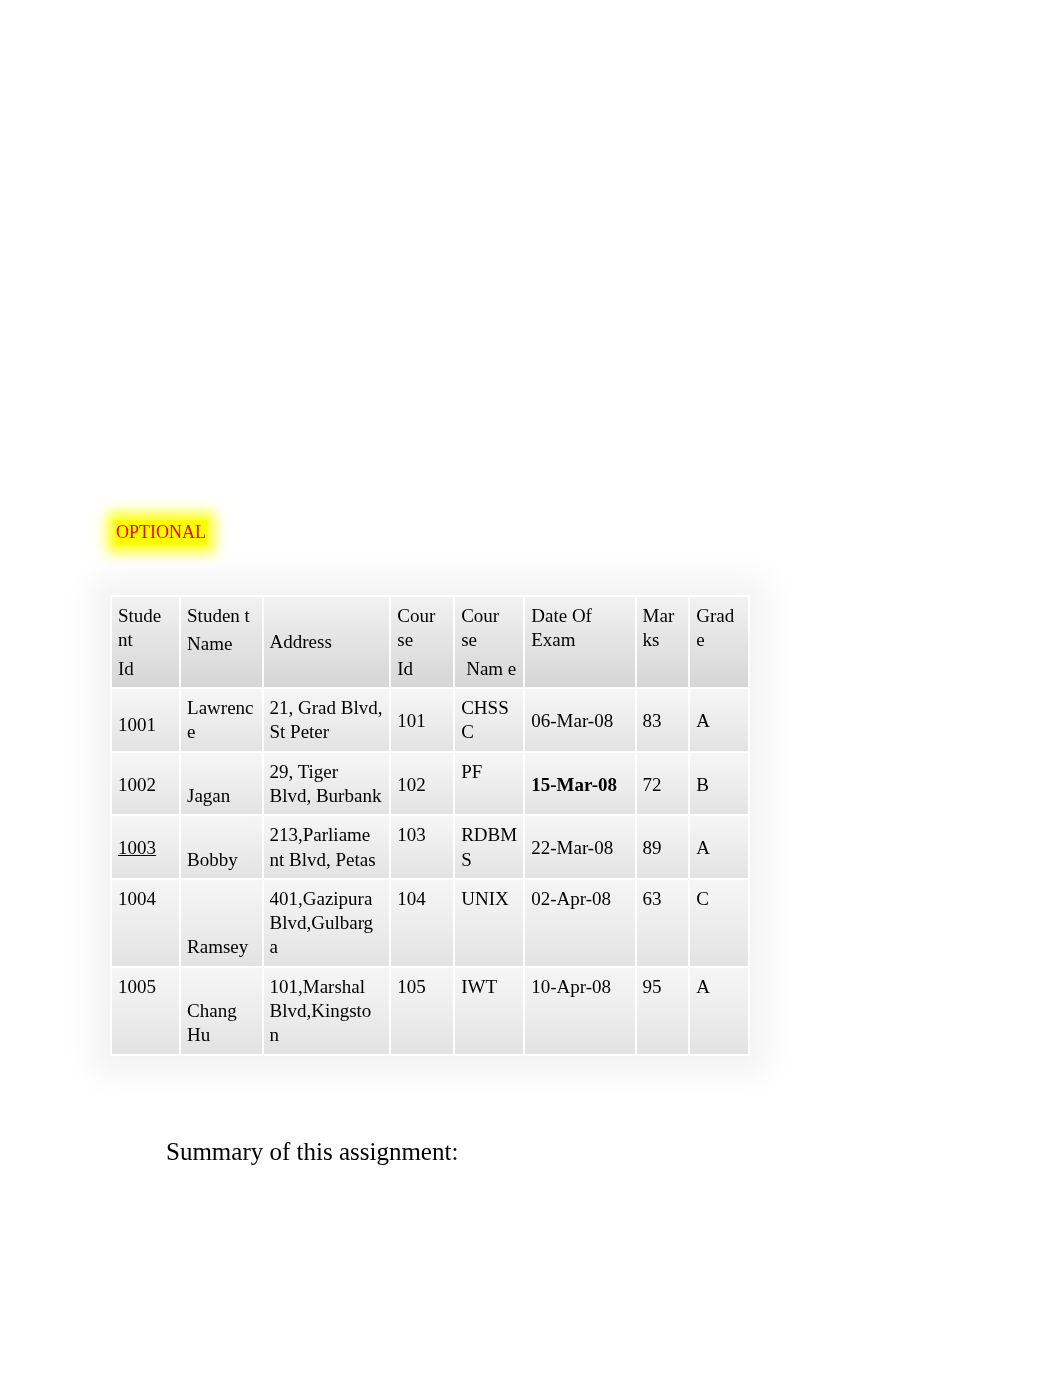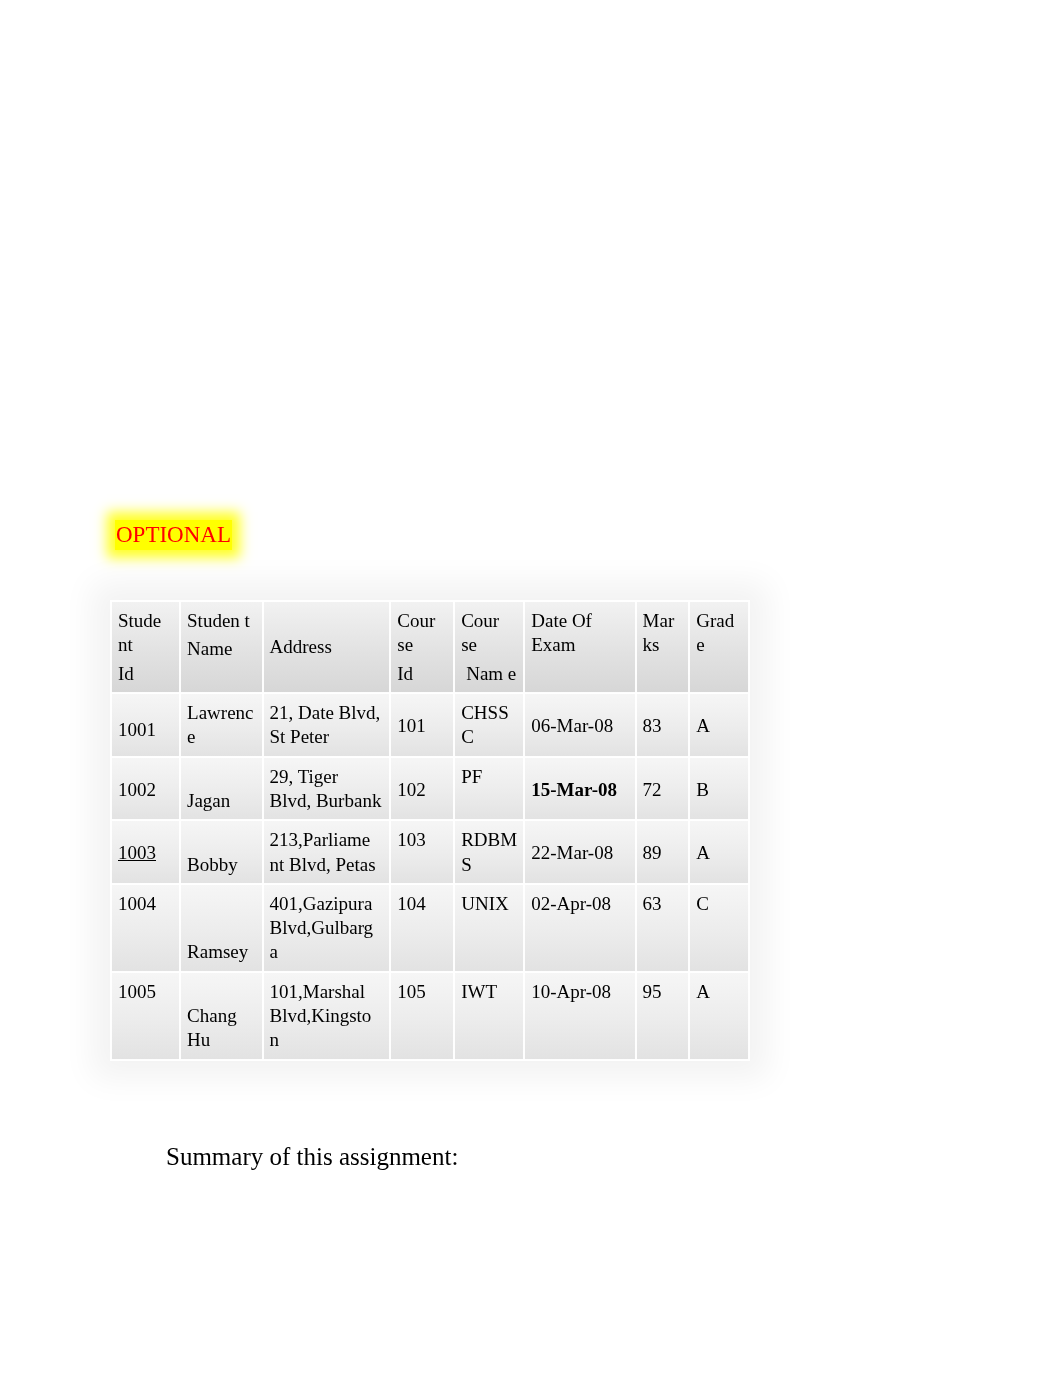--- a/index.html
+++ b/index.html
@@ -8,21 +8,21 @@
       font-family: 'Times New Roman', Times, serif;
       background: #ffffff;
       width: 1062px;
     }
     .page {
       padding: 520px 110px 100px 110px;
     }
     .optional-label {
       display: inline-block;
       color: #ff0000;
-      font-size: 23px;
+      font-size: 18px;
       background: #ffff00;
       box-shadow: 0 0 12px 8px rgba(255,255,0,0.85);
       padding: 2px 1px;
       margin-bottom: 50px;
       margin-left: 5px;
       font-weight: normal;
     }
     .table-wrap {
       position: relative;
       width: 640px;
@@ -120,21 +120,21 @@
           </th>
           <th>
             <span>Grad e</span>
           </th>
         </tr>
       </thead>
       <tbody id="tbody">
           <tr>
             <td style="padding-top:24px;"><span>1001</span></td>
             <td style="vertical-align:bottom;"><span>Lawrenc e</span></td>
-            <td><span>21, Date Blvd, St Peter</span></td>
+            <td><span>21, Grad Blvd, St Peter</span></td>
             <td style="padding-top:20px;"><span>101</span></td>
             <td><span>CHSS C</span></td>
             <td style="padding-top:20px;"><span>06-Mar-08</span></td>
             <td style="padding-top:20px;"><span>83</span></td>
             <td style="padding-top:20px;"><span>A</span></td>
           </tr>
           <tr>
             <td style="padding-top:20px;"><span>1002</span></td>
             <td style="vertical-align:bottom;"><span>Jagan</span></td>
             <td><span>29, Tiger Blvd, Burbank</span></td>

